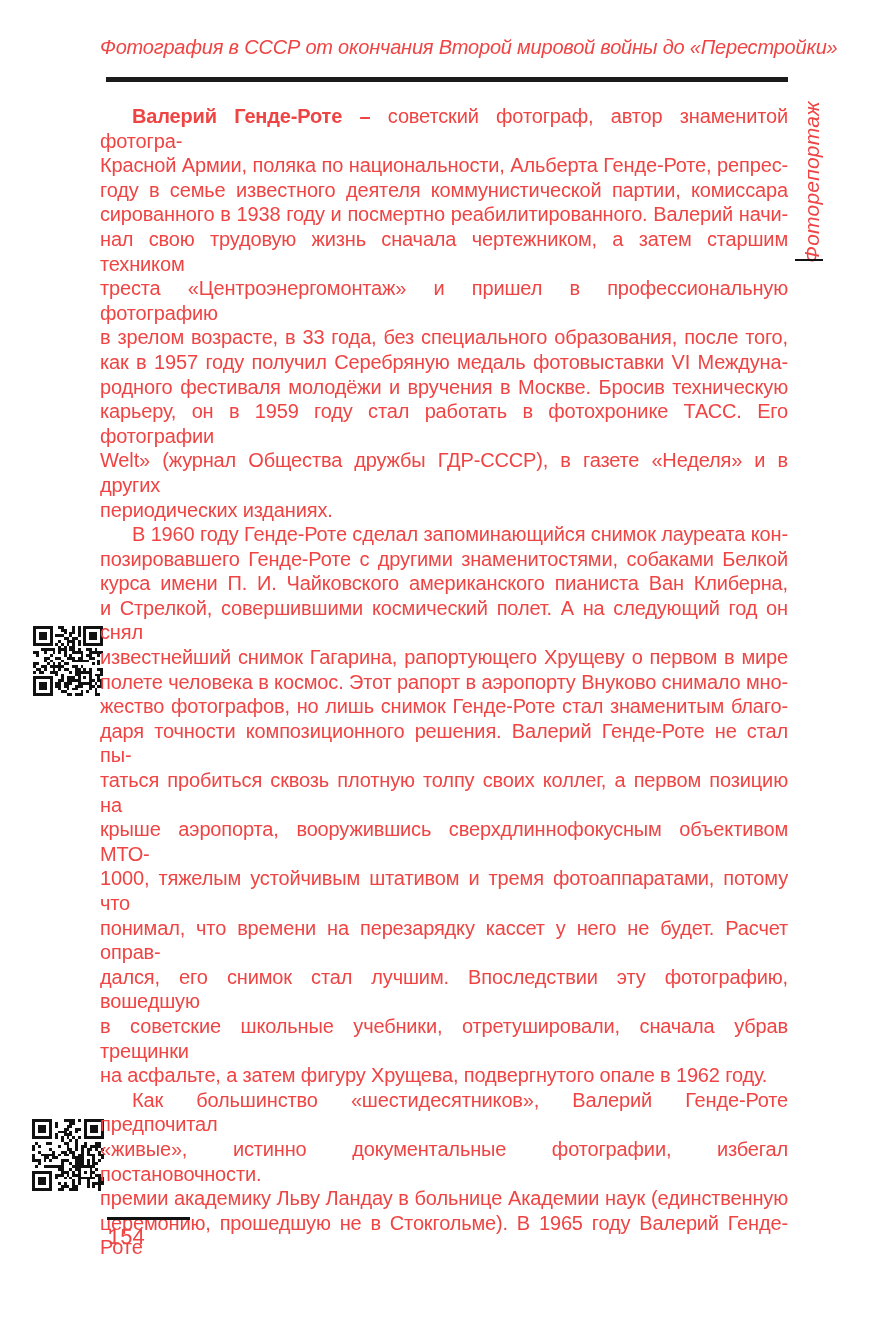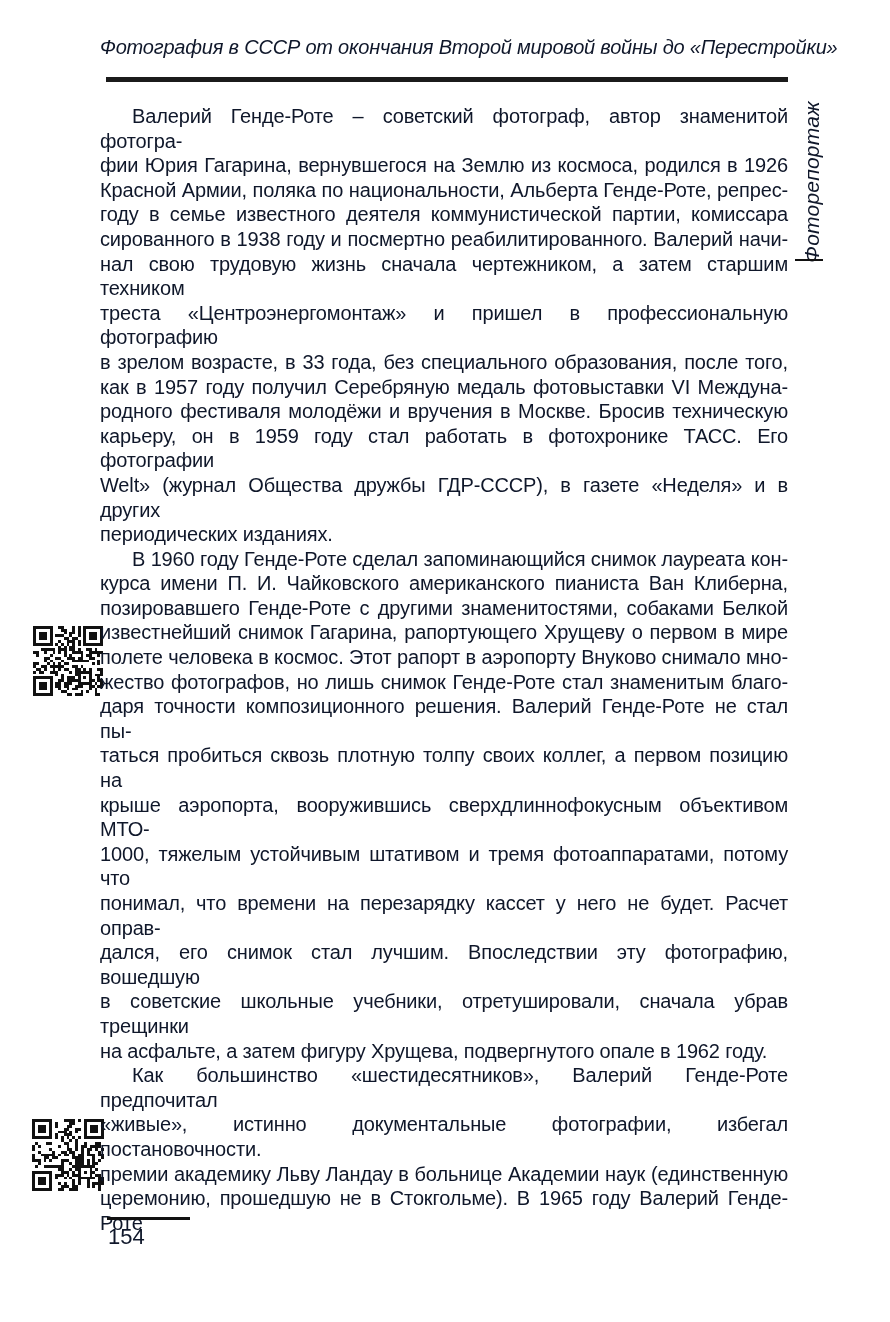--- a/index.html
+++ b/index.html
@@ -1,37 +1,37 @@
 <!DOCTYPE html>
 <html><head>
 <meta charset="utf-8">
 <style>
   html,body{margin:0;padding:0;background:#ffffff;}
   .page{
     position:relative;width:890px;height:1322px;background:#ffffff;
-    font-family:"Liberation Sans",sans-serif;color:#0f172a;overflow:hidden;
+    font-family:"Liberation Sans",sans-serif;color:#ef4444;overflow:hidden;
   }
   .running-header{
     position:absolute;left:100px;top:36px;width:688px;text-align:center;
     font-style:italic;font-size:20px;white-space:nowrap;letter-spacing:-0.2px;
   }
   .header-rule{position:absolute;left:106px;top:77px;width:682px;height:5px;background:#1b1b1b;}
   .sidebar-label{
     position:absolute;left:812px;top:182px;transform:translate(-50%,-50%) rotate(-90deg);
     font-style:italic;font-size:21px;white-space:nowrap;letter-spacing:0.2px;
   }
   .sidebar-rule{position:absolute;left:795px;top:259px;width:28px;height:2px;background:#111111;}
   .body-text{
     position:absolute;left:100px;top:104px;width:688px;
     font-size:20px;line-height:24.6px;letter-spacing:-0.15px;
   }
   .para .line{text-align:justify;text-align-last:justify;}
   .para .line:first-child{text-indent:32px;}
   .para .line:last-child{text-align-last:left;}
-  .para b{font-weight:normal;}
+  .para b{font-weight:bold;}
   .qr{position:absolute;}
   .qr svg{display:block;shape-rendering:crispEdges;}
   .footer-rule{position:absolute;left:107px;top:1217px;width:83px;height:3px;background:#111111;}
   .page-number{position:absolute;left:108px;top:1224px;font-size:22px;}
 </style>
 </head>
 <body>
 
 <div class="page">
 
@@ -654,37 +654,37 @@
         <rect x="13" y="24" width="1" height="1" fill="#111111"></rect>
         <rect x="14" y="24" width="1" height="1" fill="#111111"></rect>
         <rect x="15" y="24" width="1" height="1" fill="#111111"></rect>
         <rect x="23" y="24" width="1" height="1" fill="#111111"></rect>
       </svg>
   </div>
 
   <div class="body-text">
       <div class="para">
         <div class="line"><b>Валерий Генде-Роте –</b> советский фотограф, автор знаменитой фотогра-</div>
-        <div class="line">фии Юрия Гагарина, вернувшегося на Землю из космоса, родился в 1926</div>
         <div class="line">Красной Армии, поляка по национальности, Альберта Генде-Роте, репрес-</div>
         <div class="line">году в семье известного деятеля коммунистической партии, комиссара</div>
         <div class="line">сированного в 1938 году и посмертно реабилитированного. Валерий начи-</div>
         <div class="line">нал свою трудовую жизнь сначала чертежником, а затем старшим техником</div>
         <div class="line">треста «Центроэнергомонтаж» и пришел в профессиональную фотографию</div>
         <div class="line">в зрелом возрасте, в 33 года, без специального образования, после того,</div>
         <div class="line">как в 1957 году получил Серебряную медаль фотовыставки VI Междуна-</div>
         <div class="line">родного фестиваля молодёжи и вручения в Москве. Бросив техническую</div>
         <div class="line">карьеру, он в 1959 году стал работать в фотохронике ТАСС. Его фотографии</div>
         <div class="line">Welt» (журнал Общества дружбы ГДР-СССР), в газете «Неделя» и в других</div>
         <div class="line">периодических изданиях.</div>
       </div>
       <div class="para">
         <div class="line">В 1960 году Генде-Роте сделал запоминающийся снимок лауреата кон-</div>
+        <div class="line">позировавшего Генде-Роте с другими знаменитостями, собаками Белкой</div>
         <div class="line">курса имени П. И. Чайковского американского пианиста Ван Клиберна,</div>
-        <div class="line">позировавшего Генде-Роте с другими знаменитостями, собаками Белкой</div>
+        <div class="line">и Стрелкой, совершившими космический полет. А на следующий год он снял</div>
         <div class="line">известнейший снимок Гагарина, рапортующего Хрущеву о первом в мире</div>
         <div class="line">полете человека в космос. Этот рапорт в аэропорту Внуково снимало мно-</div>
         <div class="line">жество фотографов, но лишь снимок Генде-Роте стал знаменитым благо-</div>
         <div class="line">даря точности композиционного решения. Валерий Генде-Роте не стал пы-</div>
         <div class="line">таться пробиться сквозь плотную толпу своих коллег, а первом позицию на</div>
         <div class="line">крыше аэропорта, вооружившись сверхдлиннофокусным объективом МТО-</div>
         <div class="line">1000, тяжелым устойчивым штативом и тремя фотоаппаратами, потому что</div>
         <div class="line">понимал, что времени на перезарядку кассет у него не будет. Расчет оправ-</div>
         <div class="line">дался, его снимок стал лучшим. Впоследствии эту фотографию, вошедшую</div>
         <div class="line">в советские школьные учебники, отретушировали, сначала убрав трещинки</div>

